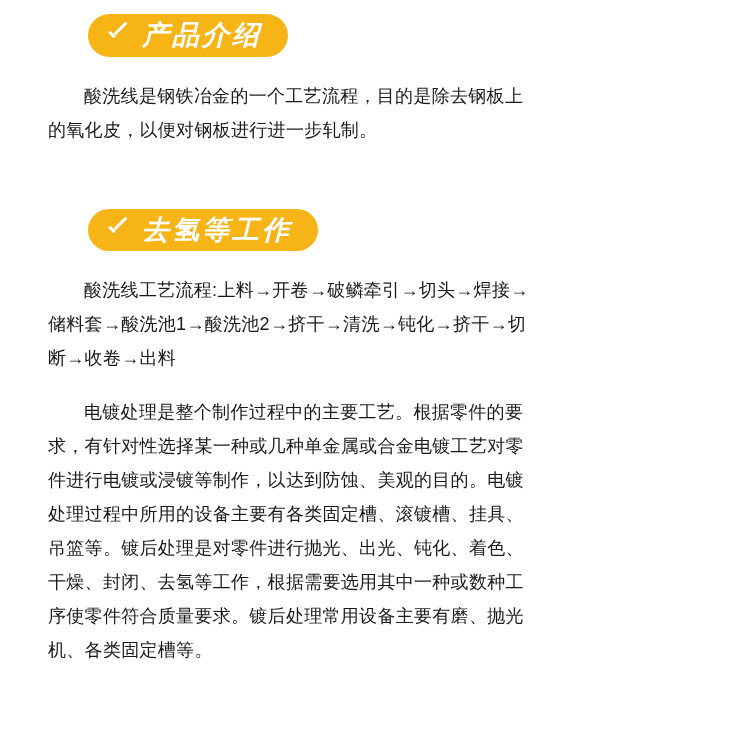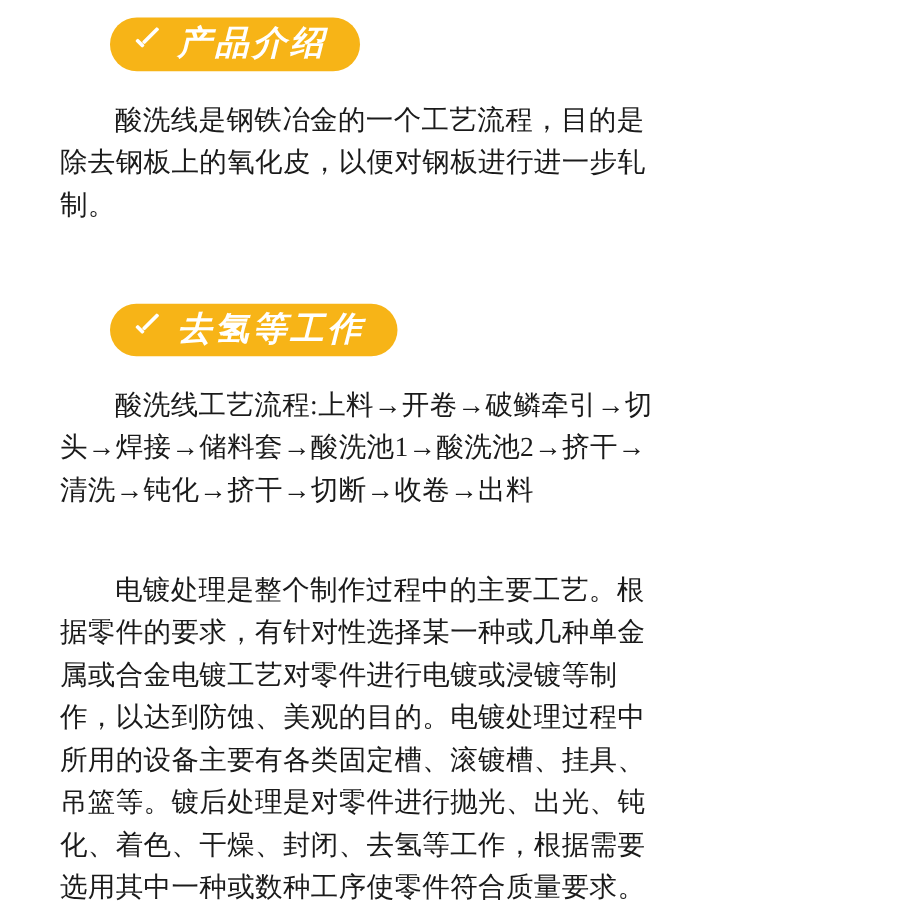--- a/index.html
+++ b/index.html
@@ -63,38 +63,38 @@
     font-family: "DejaVu Sans", "Liberation Sans", sans-serif;
     font-size: 27px;
     font-weight: bold;
     font-style: italic;
     color: #ffffff;
     letter-spacing: 3px;
     line-height: 1.1;
     white-space: nowrap;
   }
   .para {
-    font-family: Liberation Serif, serif;
-    font-size: 22px;
+    font-family: Liberation Sans, sans-serif;
+    font-size: 18px;
     line-height: 34px;
     color: #1a1a1a;
     text-indent: 2em;
     margin: 0;
     letter-spacing: 0.3px;
   }
   .gap-small { height: 12px; }
   .gap-mid { height: 28px; }
   .gap-before-header { height: 34px; }
   .block-intro { margin-top: 16px; }
   .flow-para {
     text-indent: 2em;
     margin-top: 4px;
   }
   .body-para {
-    margin-top: 34px;
+    margin-top: 8px;
   }
 </style>
 </head>
 <body>
 
 <div class="page">
 
   <div class="section-header">
     <span class="check-icon"></span>
     <span class="title">产品介绍</span>

